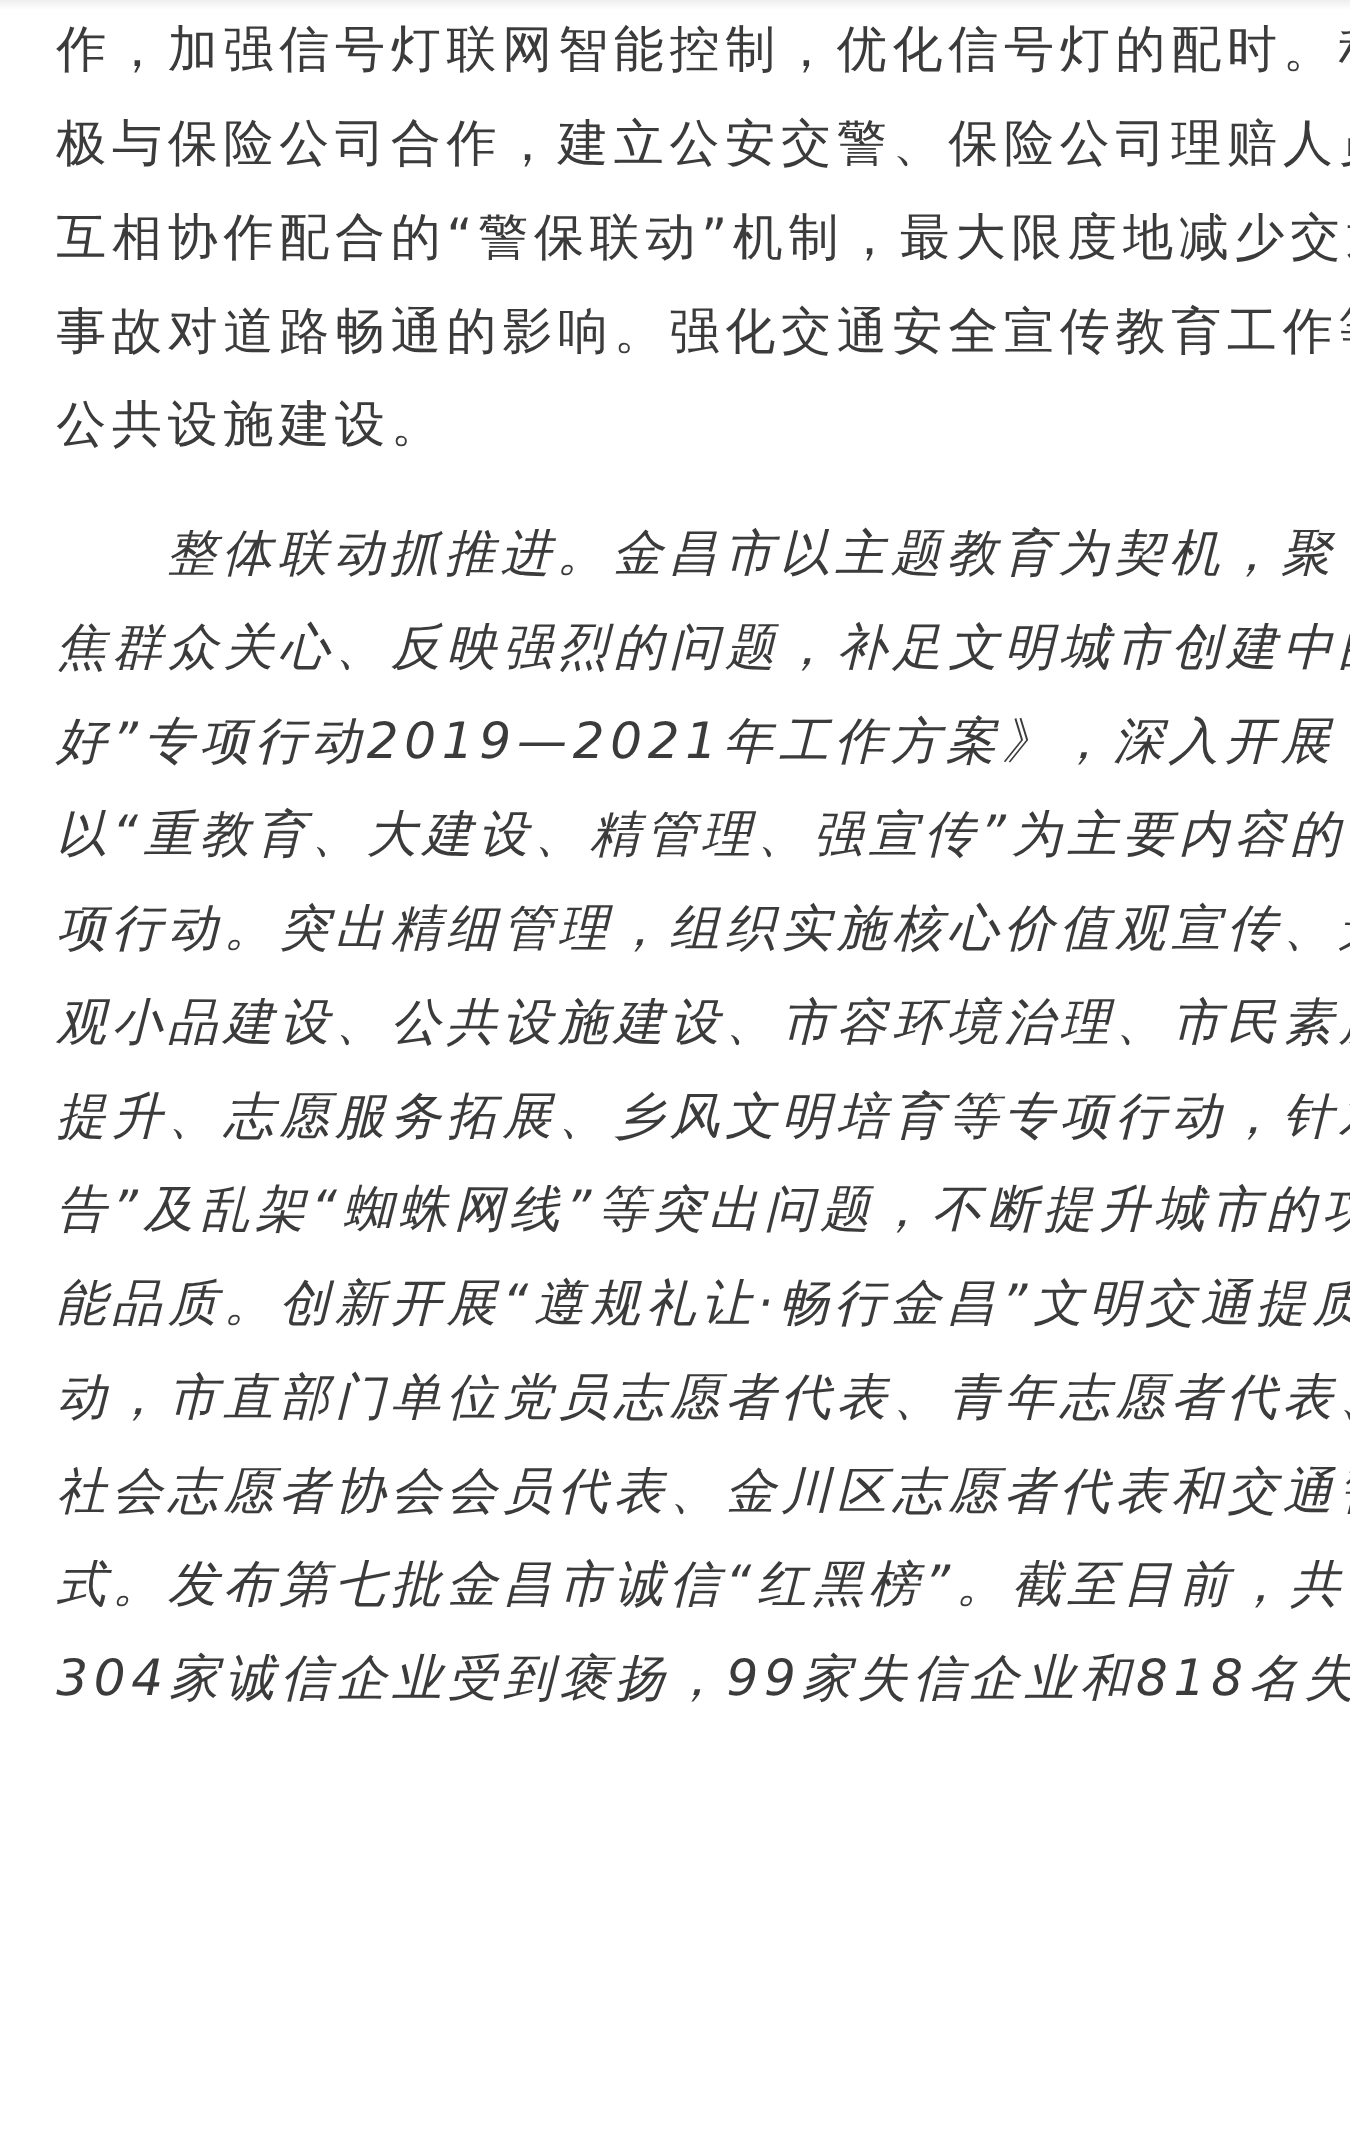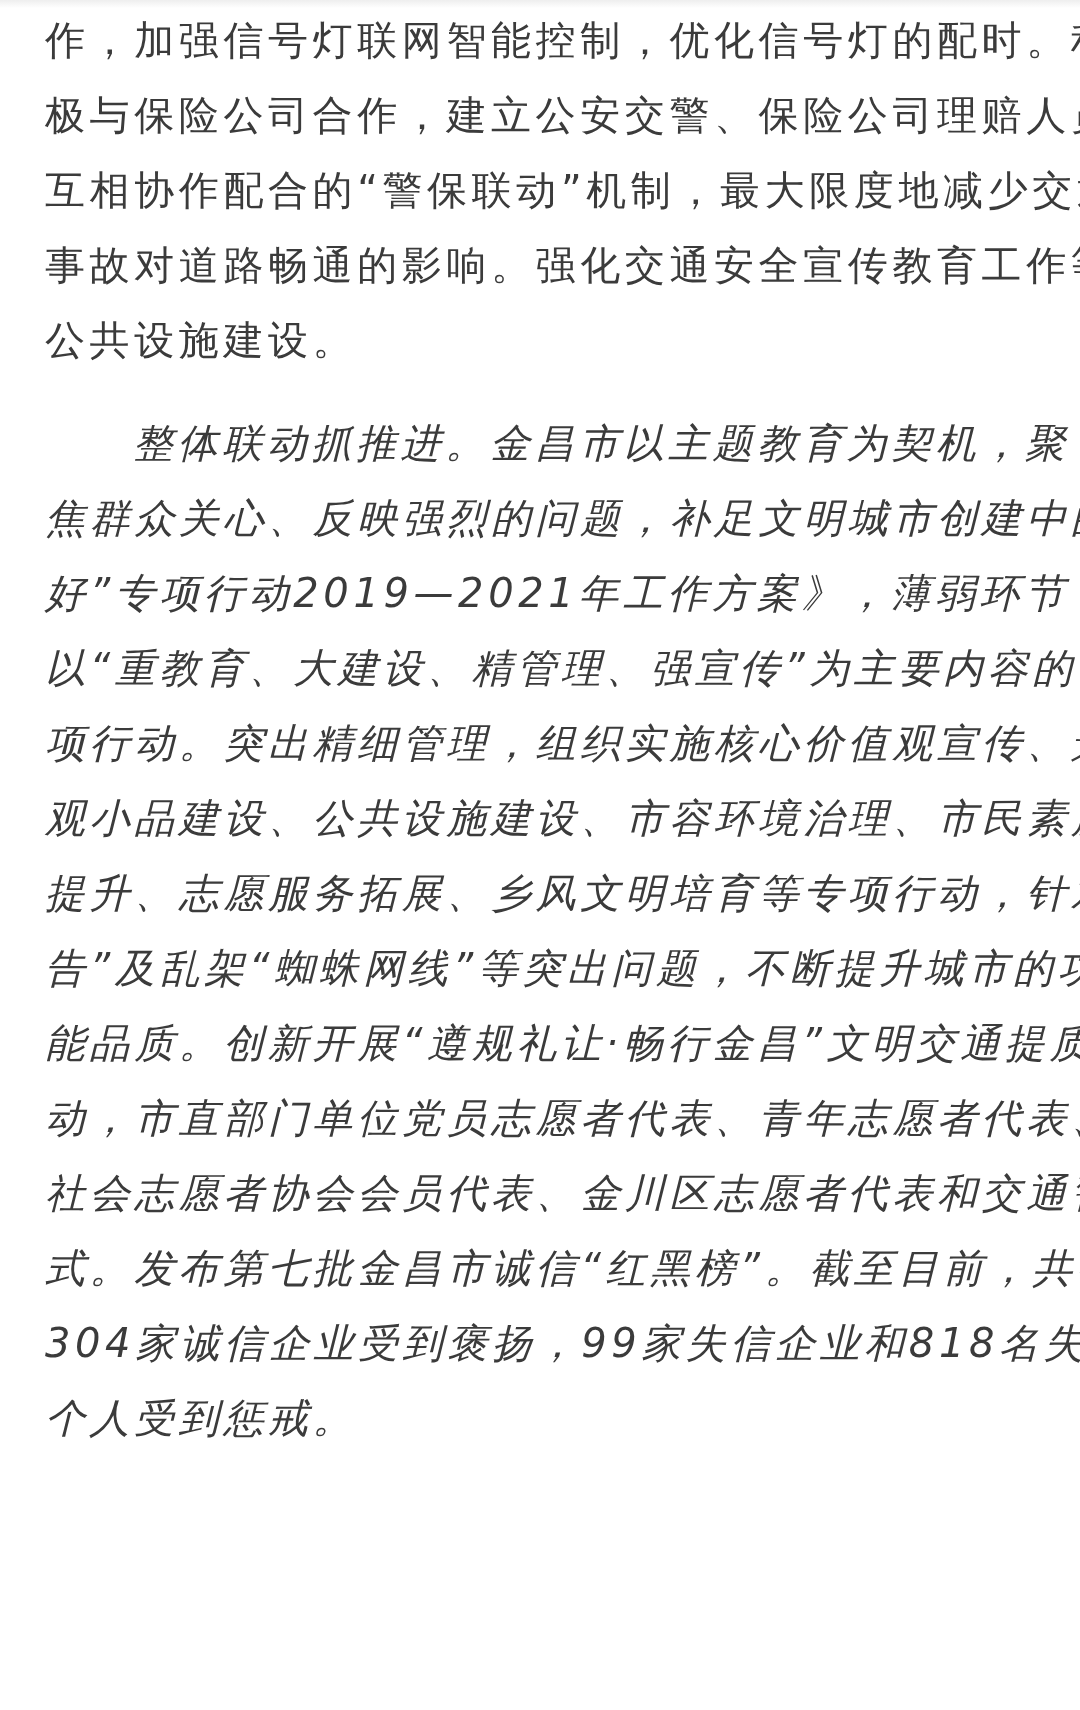--- a/index.html
+++ b/index.html
@@ -57,27 +57,26 @@
     <span class="line">作，加强信号灯联网智能控制，优化信号灯的配时。积</span>
     <span class="line">极与保险公司合作，建立公安交警、保险公司理赔人员</span>
     <span class="line">互相协作配合的“警保联动”机制，最大限度地减少交通</span>
     <span class="line">事故对道路畅通的影响。强化交通安全宣传教育工作等</span>
     <span class="line">公共设施建设。</span>
   </p>
 
   <p class="paragraph">
     <span class="line indent">整体联动抓推进。金昌市以主题教育为契机，聚</span>
     <span class="line">焦群众关心、反映强烈的问题，补足文明城市创建中的</span>
-    <span class="line">好”专项行动2019—2021年工作方案》，薄弱环节</span>
+    <span class="line">好”专项行动2019—2021年工作方案》，深入开展</span>
     <span class="line">以“重教育、大建设、精管理、强宣传”为主要内容的专</span>
     <span class="line">项行动。突出精细管理，组织实施核心价值观宣传、景</span>
     <span class="line">观小品建设、公共设施建设、市容环境治理、市民素质</span>
     <span class="line">提升、志愿服务拓展、乡风文明培育等专项行动，针对</span>
     <span class="line">告”及乱架“蜘蛛网线”等突出问题，不断提升城市的功</span>
     <span class="line">能品质。创新开展“遵规礼让·畅行金昌”文明交通提质行</span>
     <span class="line">动，市直部门单位党员志愿者代表、青年志愿者代表、</span>
     <span class="line">社会志愿者协会会员代表、金川区志愿者代表和交通警</span>
     <span class="line">式。发布第七批金昌市诚信“红黑榜”。截至目前，共有</span>
     <span class="line">304家诚信企业受到褒扬，99家失信企业和818名失信</span>
-    <span class="line">个人受到惩戒。</span>
   </p>
 
 </div>
 
 </body></html>

